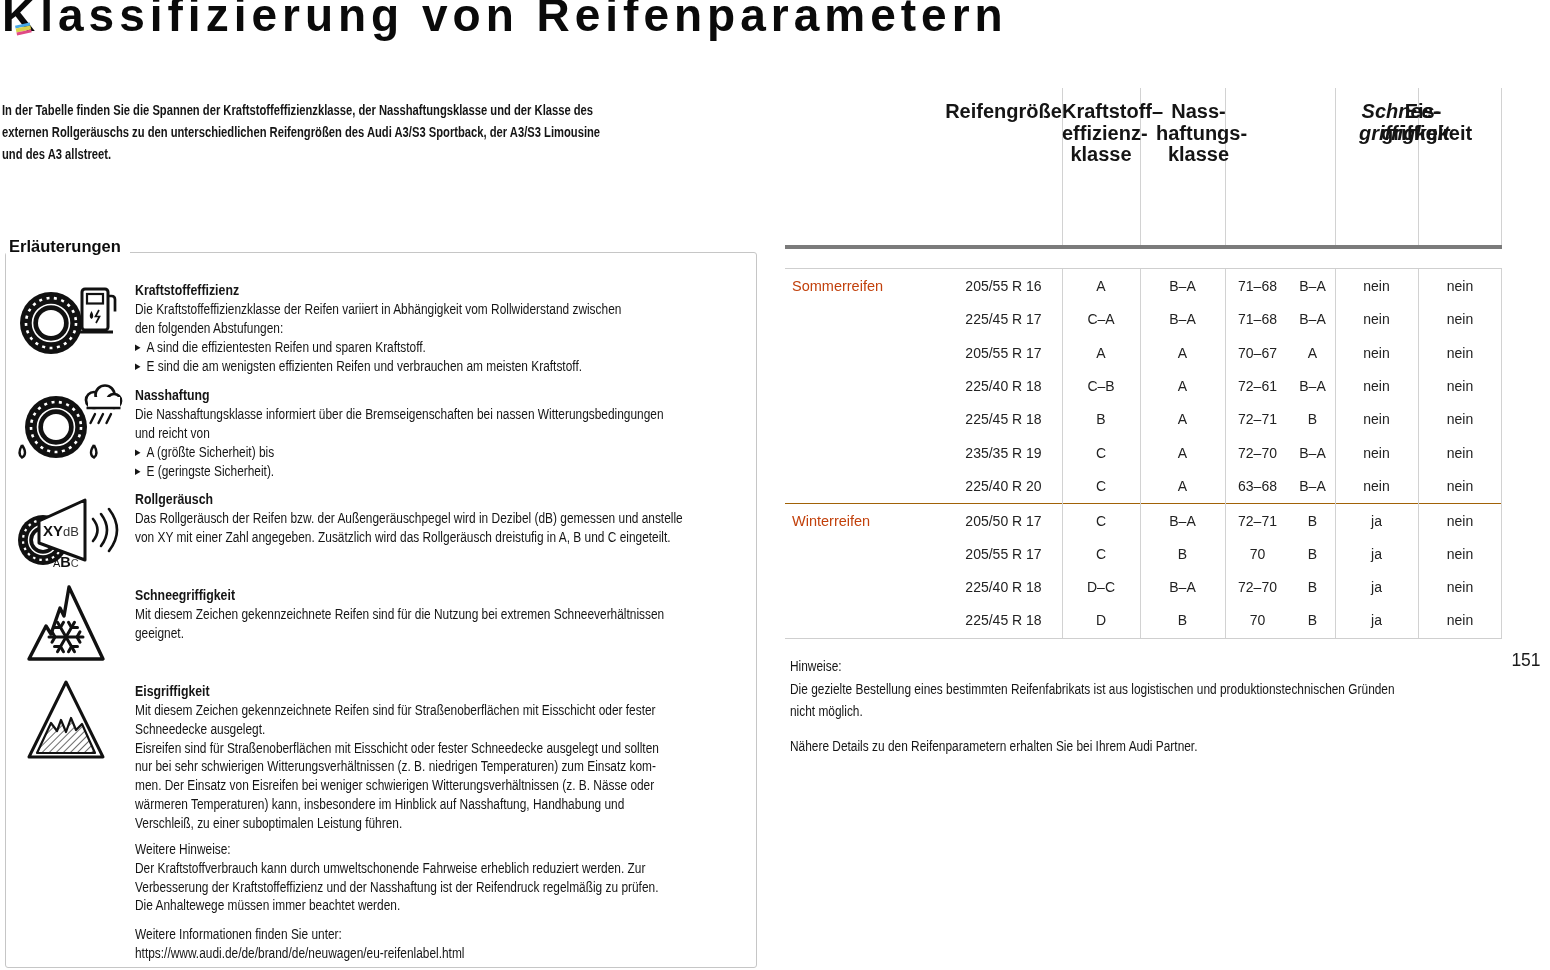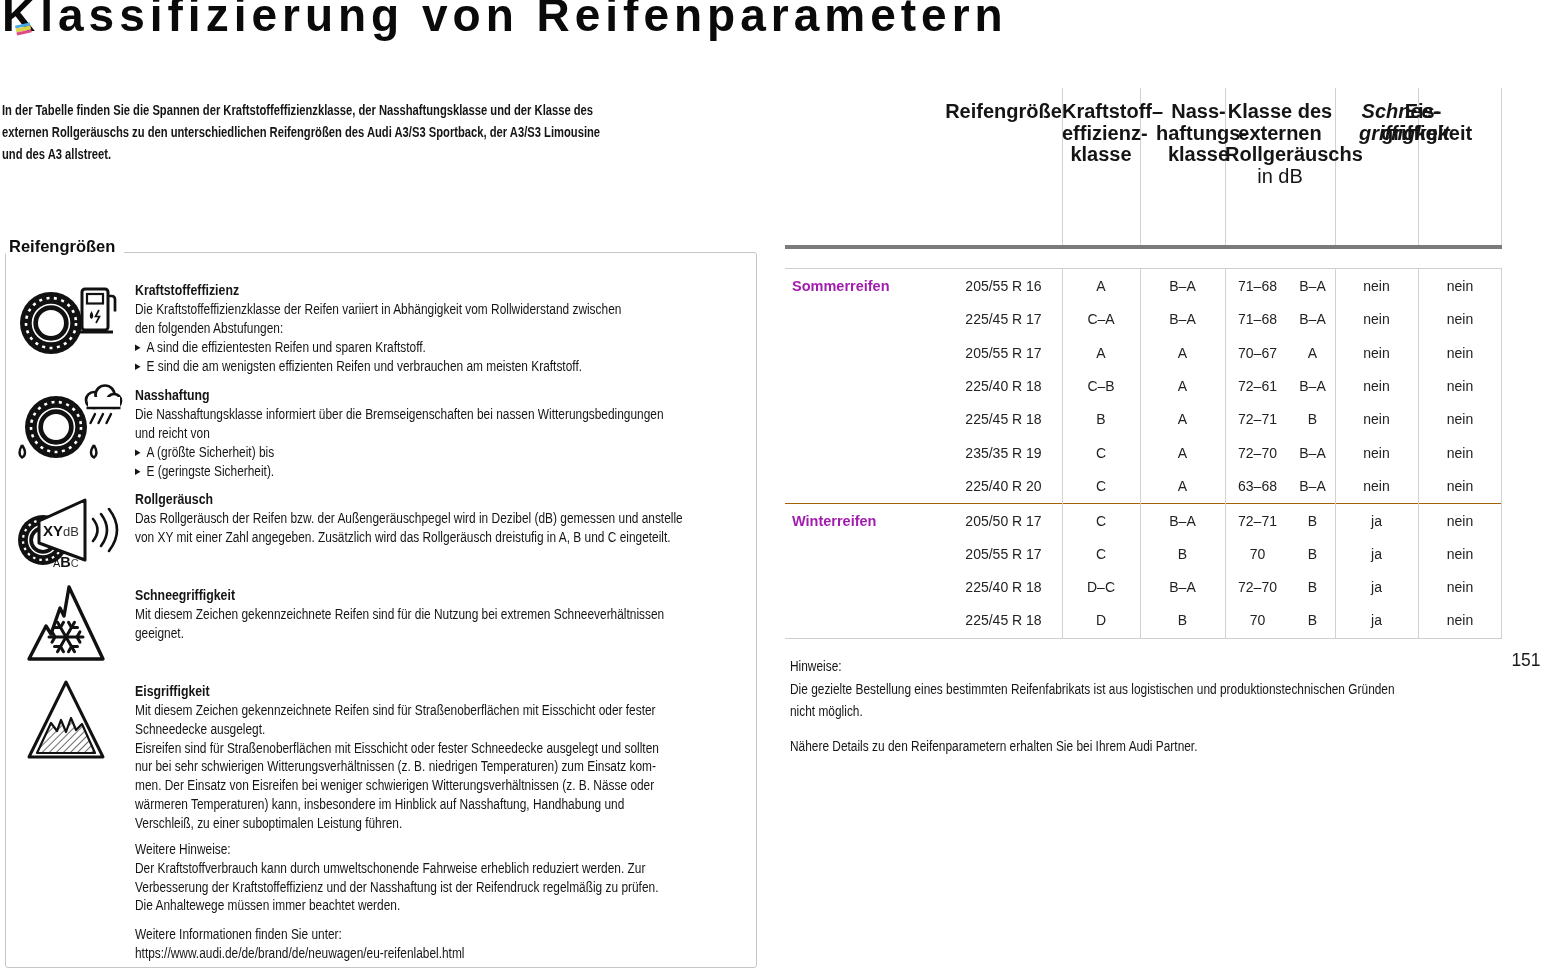--- a/index.html
+++ b/index.html
@@ -32,21 +32,21 @@
   .th .unit{font-weight:normal;}
   .thick-rule{position:absolute;left:785px;top:245px;width:717px;height:4px;background:#7b7b7b;}
 
   
   .tbody{position:absolute;left:785px;top:268px;width:717px;height:369px;
          border-top:1px solid #cfcfcf;border-bottom:1px solid #cfcfcf;}
   .tgroup{display:flex;flex-direction:column;}
   .tg-div{border-top:1px solid #a16207;}
   .trow{flex:1;display:grid;grid-template-columns:160px 117px 78px 85px 65px 45px 83px 84px;}
   .tc{display:flex;align-items:center;justify-content:center;font-size:14px;color:#222;}
-  .tc0{justify-content:flex-start;padding-left:7px;font-weight:bold;font-size:14.5px;color:#a21caf;}
+  .tc0{justify-content:flex-start;padding-left:7px;font-weight:normal;font-size:14.5px;color:#c2410c;}
 
   
   .notes{position:absolute;left:790px;top:655px;transform:scaleX(0.85);transform-origin:0 0;}
   .notes div{white-space:nowrap;font-size:14px;line-height:22.5px;}
   .notes .gap{height:12px;}
   .page-number{position:absolute;left:1504px;top:650px;width:44px;text-align:center;
                font-size:17.5px;color:#1a1a1a;}
 
   
   .legend-box{position:absolute;left:5px;top:252px;width:750px;height:714px;
@@ -90,26 +90,20 @@
     <div class="th th-fuel">
       <div>Kraftstoff–</div>
         <div>effizienz-</div>
         <div>klasse</div>
     </div>
     <div class="th th-wet">
       <div>Nass-</div>
         <div>haftungs-</div>
         <div>klasse</div>
     </div>
-    <div class="th th-roll">
-      <div>Klasse des</div>
-        <div>externen</div>
-        <div>Rollgeräuschs</div>
-      <div class="unit">in dB</div>
-    </div>
     <div class="th th-snow">
       <div>Schnee-</div>
         <div>griffigkeit</div>
     </div>
     <div class="th th-ice">
       <div>Eis-</div>
         <div>griffigkeit</div>
     </div>
   </div>
   <div class="thick-rule"></div>
@@ -241,21 +235,21 @@
     <div>Hinweise:</div>
     <div>Die gezielte Bestellung eines bestimmten Reifenfabrikats ist aus logistischen und produktionstechnischen Gründen</div>
     <div>nicht möglich.</div>
     <div class="gap"></div>
     <div>Nähere Details zu den Reifenparametern erhalten Sie bei Ihrem Audi Partner.</div>
   </div>
 
   <div class="page-number">151</div>
 
   <div class="legend-box"></div>
-  <div class="legend-title">Reifengrößen</div>
+  <div class="legend-title">Erläuterungen</div>
 
   <div class="lg-icon" style="left:18px;top:283px">
     <svg width="100" height="78" viewBox="0 0 100 78">
       <circle cx="33" cy="40" r="31" fill="#111"></circle>
       <circle cx="33" cy="40" r="25" fill="none" stroke="#fff" stroke-width="2.6" stroke-dasharray="3 4.5"></circle>
       <circle cx="33" cy="40" r="18.5" fill="none" stroke="#fff" stroke-width="1.6"></circle>
       <circle cx="33" cy="40" r="13" fill="#fff"></circle>
       <rect x="64" y="6" width="26" height="41" rx="3" fill="#fff" stroke="#111" stroke-width="3"></rect>
       <rect x="69" y="11" width="16" height="9.5" fill="none" stroke="#111" stroke-width="2.2"></rect>
       <path d="M73.5,28 q-3.5,6 0,8 q3.5,-2 0,-8" fill="#111"></path>

